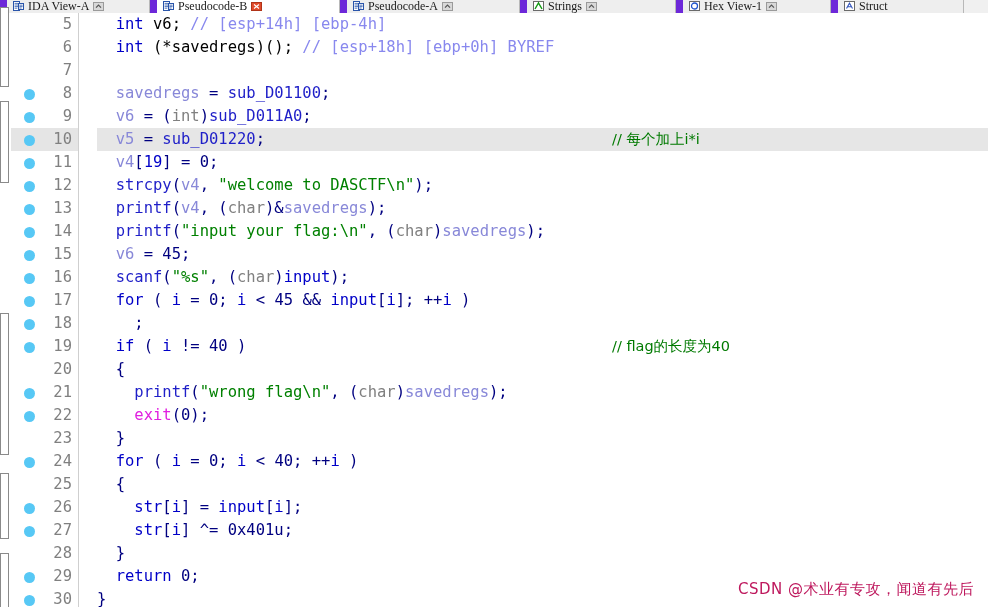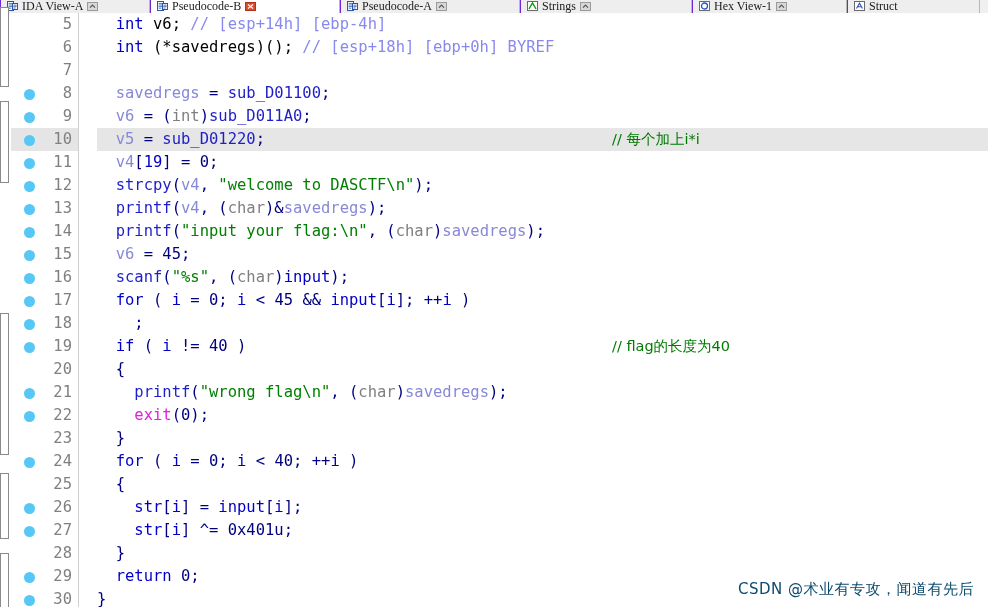--- a/index.html
+++ b/index.html
@@ -33,21 +33,21 @@
     display: flex;
     align-items: center;
     gap: 4px;
     height: 13px;
     padding: 0 10px 0 6px;
     box-sizing: border-box;
     font-family: "Liberation Serif", serif;
     font-size: 12px;
     color: #1a1a1a;
     background: #eeeeee;
-    border-left: 1px solid #6d28d9;
+    border-left: 7px solid #6d28d9;
     border-right: 1px solid #b8b8b8;
     white-space: nowrap;
     line-height: 13px;
   }
   .tab.active {
     background: #ffffff;
   }
   .tab-label { margin-top: -1px; }
   .tab-ico {
     display: inline-block;
@@ -164,21 +164,21 @@
     font-size: 14.5px;
   }
 
   
   .watermark {
     position: absolute;
     right: 14px;
     bottom: 8px;
     font-family: "DejaVu Sans", "Liberation Sans", sans-serif;
     font-size: 15px;
-    color: #0c4a6e;
+    color: #be185d;
     letter-spacing: 0.5px;
     user-select: none;
   }
 </style>
 </head>
 <body>
 
 <div id="app">
 
   <div class="tabbar" id="tabbar">
@@ -220,21 +220,21 @@
             <rect x="5.5" y="2.5" width="5" height="6" fill="#ffffff" stroke="#2a55aa"></rect>
             <path d="M6.4 4.2 H9.6 M6.4 5.6 H9.6 M6.4 7.0 H8.6" stroke="#2a55aa" stroke-width="0.8"></path>
           </svg>
         </span>
         <span class="tab-label">Pseudocode-A</span>
         <span class="tab-badge"><svg width="11" height="9" viewBox="0 0 11 9">
             <rect x="0.5" y="0.5" width="10" height="8" fill="#d8d8d8" stroke="#9a9a9a"></rect>
             <path d="M3 5.6 L5.5 3.0 L8 5.6" fill="none" stroke="#555555" stroke-width="1.2"></path>
           </svg></span>
       </div>
-      <div class="tab" style="width: 172px;">
+      <div class="tab" style="width: 156px;">
         <span class="tab-ico">
           <svg width="11" height="10" viewBox="0 0 11 10">
             <rect x="0.5" y="0.5" width="10" height="9" fill="#ffffff" stroke="#6a6a6a"></rect>
             <path d="M2 8 L5.5 2 L9 8" fill="none" stroke="#119911" stroke-width="1.4"></path>
           </svg>
         </span>
         <span class="tab-label">Strings</span>
         <span class="tab-badge"><svg width="11" height="9" viewBox="0 0 11 9">
             <rect x="0.5" y="0.5" width="10" height="8" fill="#d8d8d8" stroke="#9a9a9a"></rect>
             <path d="M3 5.6 L5.5 3.0 L8 5.6" fill="none" stroke="#555555" stroke-width="1.2"></path>

